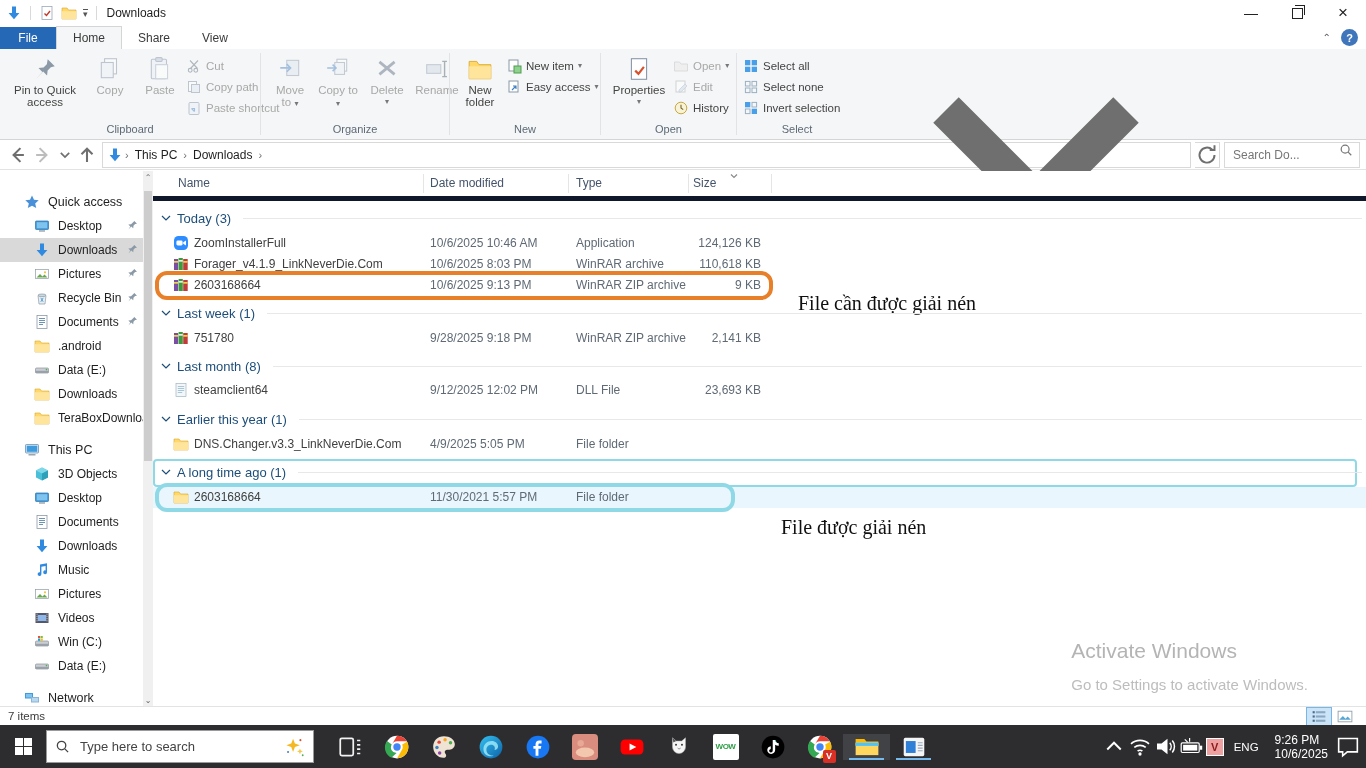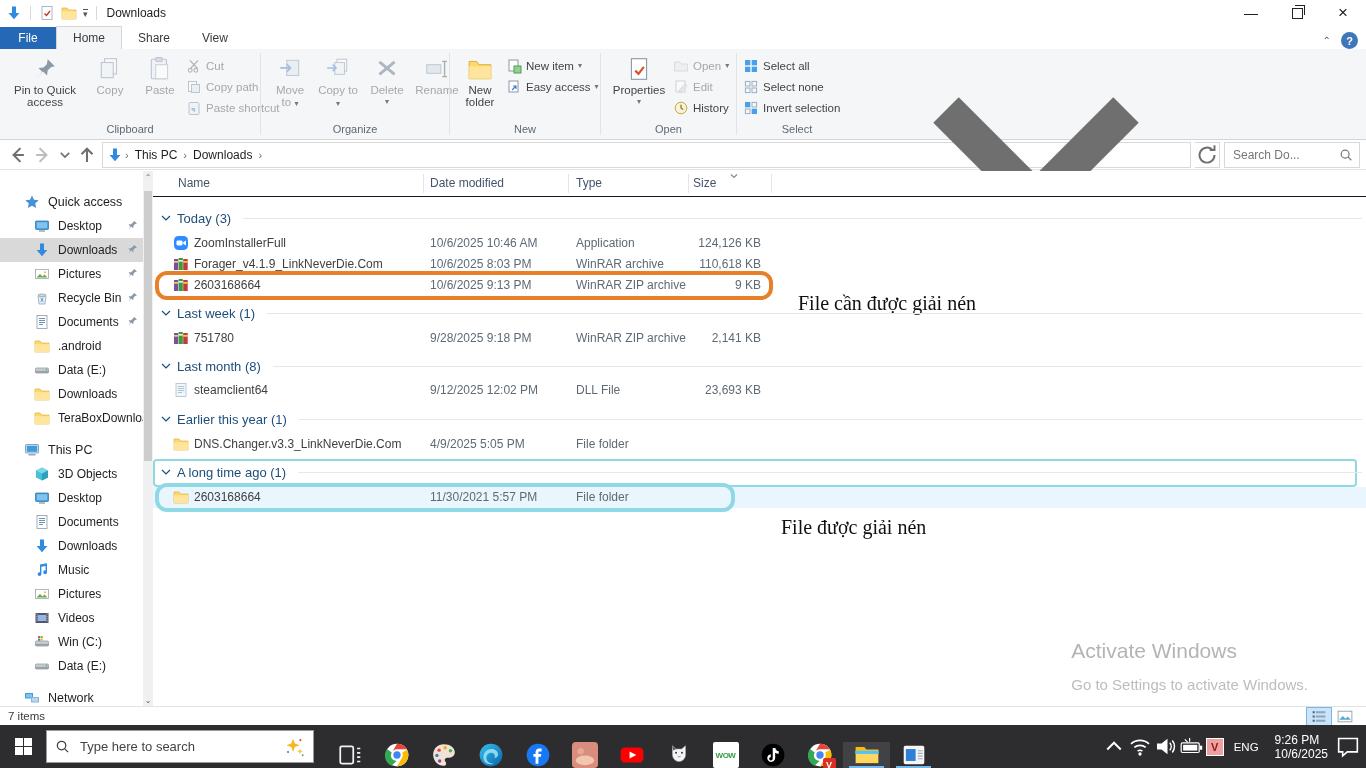--- a/index.html
+++ b/index.html
@@ -13,21 +13,21 @@
   .qat{display:flex;align-items:center;gap:6px;padding-left:6px}
   .qat .sep{width:1px;height:14px;background:#d9d9d9;margin:0 2px}
   .qat .ico{width:16px;height:16px}
   .title-text{margin-left:8px;font-size:12px;color:#1e1e1e}
   .wincontrols{margin-left:auto;display:flex;height:26px}
   .wc{width:46px;height:26px;display:flex;align-items:center;justify-content:center;color:#222;font-size:14px}
   .wc .restore-box{width:9px;height:9px;border:1px solid #222;position:relative}
   .wc .restore-box:before{content:"";position:absolute;left:2px;top:-4px;width:9px;height:9px;border:1px solid #222;border-left:none;border-bottom:none}
 
   
-  .tabrow{position:absolute;left:0;top:26px;right:0;height:23px;background:#fff;display:flex;align-items:flex-end}
+  .tabrow{position:absolute;left:0;top:26px;right:0;height:23px;background:#fff;display:flex;align-items:center}
   .tab-file{width:56px;height:22px;background:#2568b6;color:#fff;display:flex;align-items:center;justify-content:center;font-size:12px}
   .tab{height:22px;padding:0 16px;display:flex;align-items:center;color:#3b3b3b}
   .tab.active{background:#f5f6f7;border:1px solid #d5d5d5;border-bottom:none}
   .tab-right{margin-left:auto;display:flex;align-items:center;gap:10px;padding-right:8px}
   .rib-collapse{color:#555;font-size:10px}
   .help-btn{width:17px;height:17px;border-radius:50%;background:#3f76bb;color:#fff;font-size:11px;font-weight:bold;
             display:flex;align-items:center;justify-content:center}
 
   
   .ribbon{position:absolute;left:0;top:49px;right:0;height:90px;background:#f5f6f7;border-bottom:1px solid #d5d5d5;
@@ -48,39 +48,39 @@
 
   
   .addressrow{position:absolute;left:0;top:140px;right:0;height:30px;background:#fff;border-bottom:1px solid #e3e3e3;
               display:flex;align-items:center;gap:4px;padding:0 6px;box-sizing:border-box}
   .navbtn{width:22px;height:22px;display:flex;align-items:center;justify-content:center;color:#6f6f6f}
   .addrbox{flex:1;height:24px;border:1px solid #d9d9d9;display:flex;align-items:center;background:#fff;padding:0 4px;gap:2px}
   .crumb{display:flex;align-items:center;gap:6px;padding:0 4px;color:#1e1e1e}
   .crumb-sep{color:#6f6f6f;font-size:11px}
   .addr-right{margin-left:auto;display:flex;align-items:center;color:#6f6f6f}
   .refreshbtn{width:24px;height:24px;display:flex;align-items:center;justify-content:center;border:1px solid #d9d9d9;border-left:none;color:#6f6f6f}
-  .searchbox{width:122px;height:24px;border:1px solid #d9d9d9;display:flex;align-items:center;padding:0 6px;gap:4px}
+  .searchbox{width:122px;height:24px;border:1px solid #d9d9d9;display:flex;padding:0 6px;gap:4px}
   .searchbox input{border:none;outline:none;flex:1;width:80px;font-size:12px;font-family:"Liberation Sans",sans-serif;color:#444}
   .searchbox input::placeholder{color:#767676}
 
   
   .sidebar{position:absolute;left:0;top:171px;width:153px;bottom:62px;background:#fff;overflow:hidden;padding-top:18px;box-sizing:border-box}
   .side-section{display:flex;align-items:center;height:25px;padding-left:24px;gap:8px;font-size:12.5px}
   .side-item{display:flex;align-items:center;height:24px;padding-left:34px;gap:8px;position:relative}
   .side-item .pin{position:absolute;right:14px;top:5px;width:13px;height:13px}
   .side-item.selected{background:#d9d9d9}
   .sideico{width:16px;height:16px;flex:0 0 16px}
   .side-gap{height:7px}
   .sscroll{position:absolute;right:0;top:0;width:10px;height:100%;background:#f0f0f0}
   .sscroll .thumb{position:absolute;left:1px;right:1px;top:20px;height:270px;background:#cdcdcd}
   .sscroll .ar{position:absolute;left:0;width:10px;height:12px;color:#606060;font-size:8px;display:flex;align-items:center;justify-content:center}
 
   
   .filearea{position:absolute;left:153px;top:171px;right:0;bottom:62px;background:#fff}
-  .colheader{position:absolute;left:0;top:0;right:0;height:25px;border-bottom:1px solid #0f172a;color:#44546a;font-size:12px}
+  .colheader{position:absolute;left:0;top:0;right:0;height:25px;border-bottom:5px solid #0f172a;color:#44546a;font-size:12px}
   .colheader .c{position:absolute;top:5px}
   .colheader .vsep{position:absolute;top:3px;width:1px;height:19px;background:#e5e5e5}
   .size-filter{position:absolute;color:#8a8a8a}
   .rows-layer{position:absolute;left:0;top:25px;right:0;bottom:0}
   .group-header{position:absolute;left:8px;right:4px;height:22px;display:flex;align-items:center;gap:6px;color:#1d4e79;font-size:13px}
   .group-header .gchev{color:#1d4e79;width:10px}
   .group-header .gline{flex:1;border-top:1px solid #e8e8e8;margin-left:6px}
   .frow{position:absolute;left:0;right:0;height:21px}
   .frow .fico{position:absolute;left:20px;top:2px;width:16px;height:16px}
   .frow .fname{position:absolute;left:41px;top:3px;color:#404040}
@@ -103,21 +103,21 @@
   .watermark .l2{font-size:15px;color:#bdbdbd;margin-top:13px}
 
   
   .taskbar{position:absolute;left:0;right:0;bottom:0;height:43px;background:#2d2d30;display:flex;align-items:center}
   .startbtn{width:46px;height:43px;display:flex;align-items:center;justify-content:center}
   .winlogo{width:17px;height:17px;display:grid;grid-template-columns:8px 8px;grid-template-rows:8px 8px;gap:1px}
   .winlogo span{background:#fff}
   .tb-search{width:250px;height:31px;background:#fff;border:1px solid #9a9a9a;display:flex;align-items:center;padding:0 8px;gap:8px}
   .tb-search input{border:none;outline:none;flex:1;font-size:13px;font-family:"Liberation Sans",sans-serif;color:#333;background:transparent}
   .tb-search input::placeholder{color:#444}
-  .tb-apps{display:flex;align-items:flex-end;height:43px;margin-left:12px}
+  .tb-apps{display:flex;align-items:center;height:43px;margin-left:12px}
   .tbapp{width:47px;display:flex;align-items:center;justify-content:center;position:relative}
   .tbapp.active{background:#414246}
   .tbapp .underline{position:absolute;left:6px;right:6px;bottom:0;height:2px;background:#76b9ed}
   .tbapp .appic{width:26px;height:26px;position:relative}
   .badge-v{position:absolute;right:-3px;bottom:-3px;width:13px;height:13px;background:#d93025;border-radius:2px;color:#fff;
            font-size:9px;font-weight:bold;display:flex;align-items:center;justify-content:center}
   .wow-app{width:26px;height:26px;background:#fff;border-radius:2px;display:flex;align-items:center;justify-content:center;
            font-size:8px;font-weight:bold;color:#2e9e46;letter-spacing:-0.5px}
   .tray{margin-left:auto;display:flex;align-items:center;gap:2px;padding-right:6px;color:#fff}
   .trayic{width:24px;height:43px;display:flex;align-items:center;justify-content:center}

